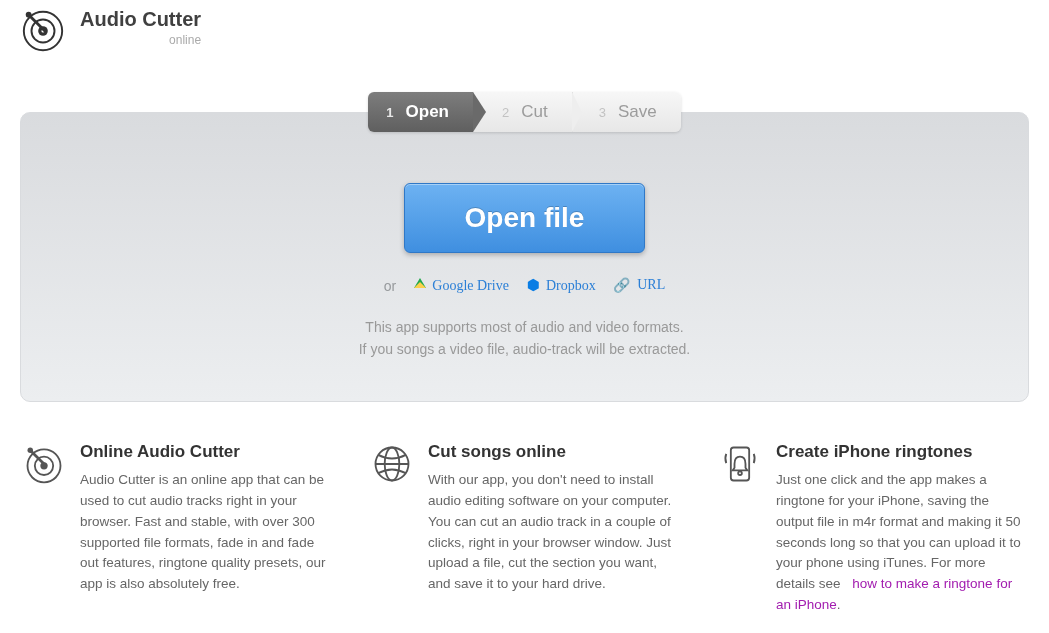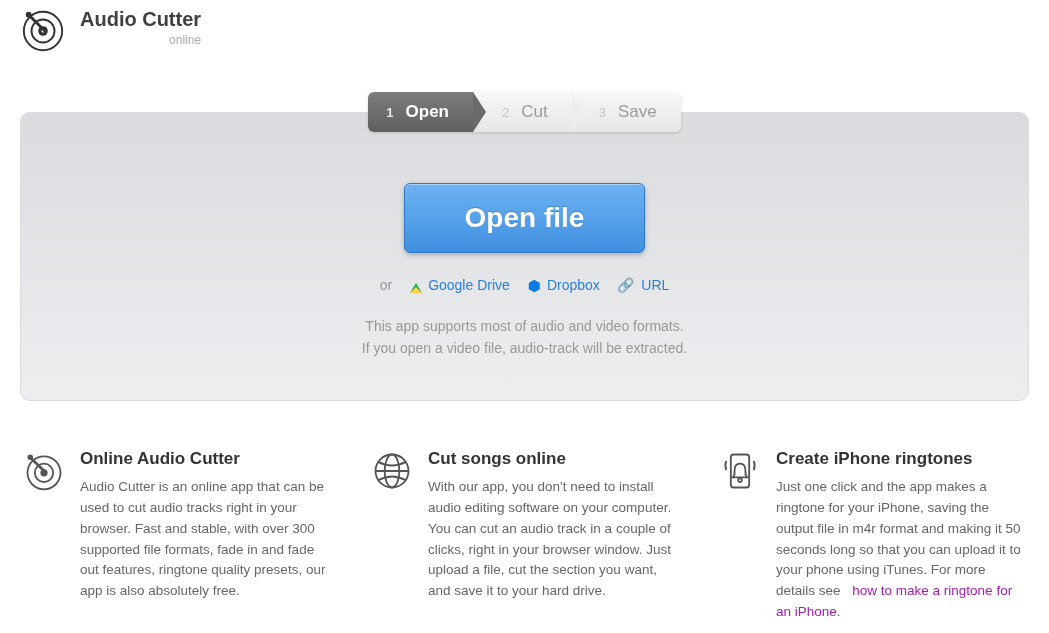--- a/index.html
+++ b/index.html
@@ -73,21 +73,21 @@
     position: absolute;
     right: -10px; top: 0;
     width: 0; height: 0;
     border-top: 20px solid transparent;
     border-bottom: 20px solid transparent;
     border-left: 10px solid #eee;
     z-index: 2;
   }
 
   .panel {
-    margin: -20px 20px 8px 20px;
+    margin: -20px 20px 0 20px;
     background: linear-gradient(#d9dbde, #eceef0);
     border-radius: 10px;
     padding: 70px 20px 40px 20px;
     text-align: center;
     border: 1px solid #d9dbde;
   }
   .open-btn {
     display: inline-block;
     padding: 18px 60px;
     font-size: 28px;
@@ -106,23 +106,24 @@
     color: #979a9d;
     display: flex;
     justify-content: center;
     align-items: center;
     gap: 18px;
   }
   .alt-link {
     color: #2b7fd6;
     cursor: pointer;
     display: inline-flex;
-    align-items: flex-end;
+    align-items: flex-start;
     gap: 6px;
     font-size: 14px;
+    font-family: Liberation Serif, serif;
   }
   .hint {
     margin-top: 22px;
     color: #999;
     font-size: 14px;
     line-height: 1.6;
   }
 
   .features {
     display: flex;
@@ -204,21 +205,21 @@
       <span>Dropbox</span>
     </span>
     <span class="alt-link">
       <span class="url-ico">🔗</span>
       <span>URL</span>
     </span>
   </div>
 
   <div class="hint">
     <div>This app supports most of audio and video formats.</div>
-    <div>If you open a video file, audio-track will be extracted.</div>
+    <div>If you songs a video file, audio-track will be extracted.</div>
   </div>
 </div>
 
 <div class="features">
 
   <div class="feature">
     <span class="feature-icon">
       <svg viewBox="0 0 48 48">
         <circle cx="24" cy="26" r="18" fill="none" stroke="#555" stroke-width="2"></circle>
         <circle cx="24" cy="26" r="10" fill="none" stroke="#555" stroke-width="2"></circle>

